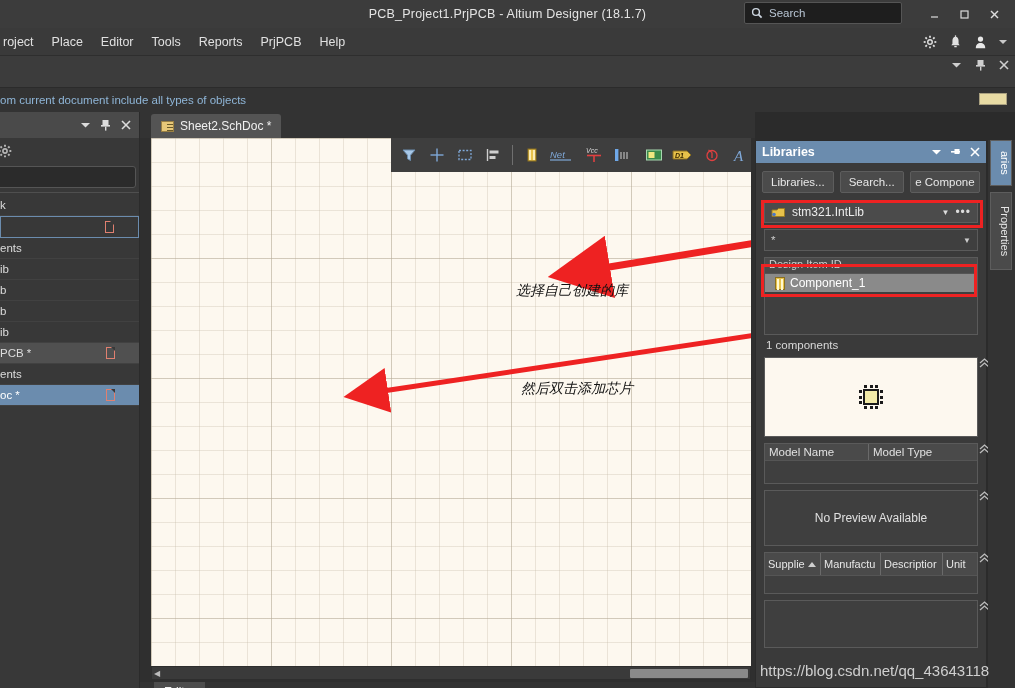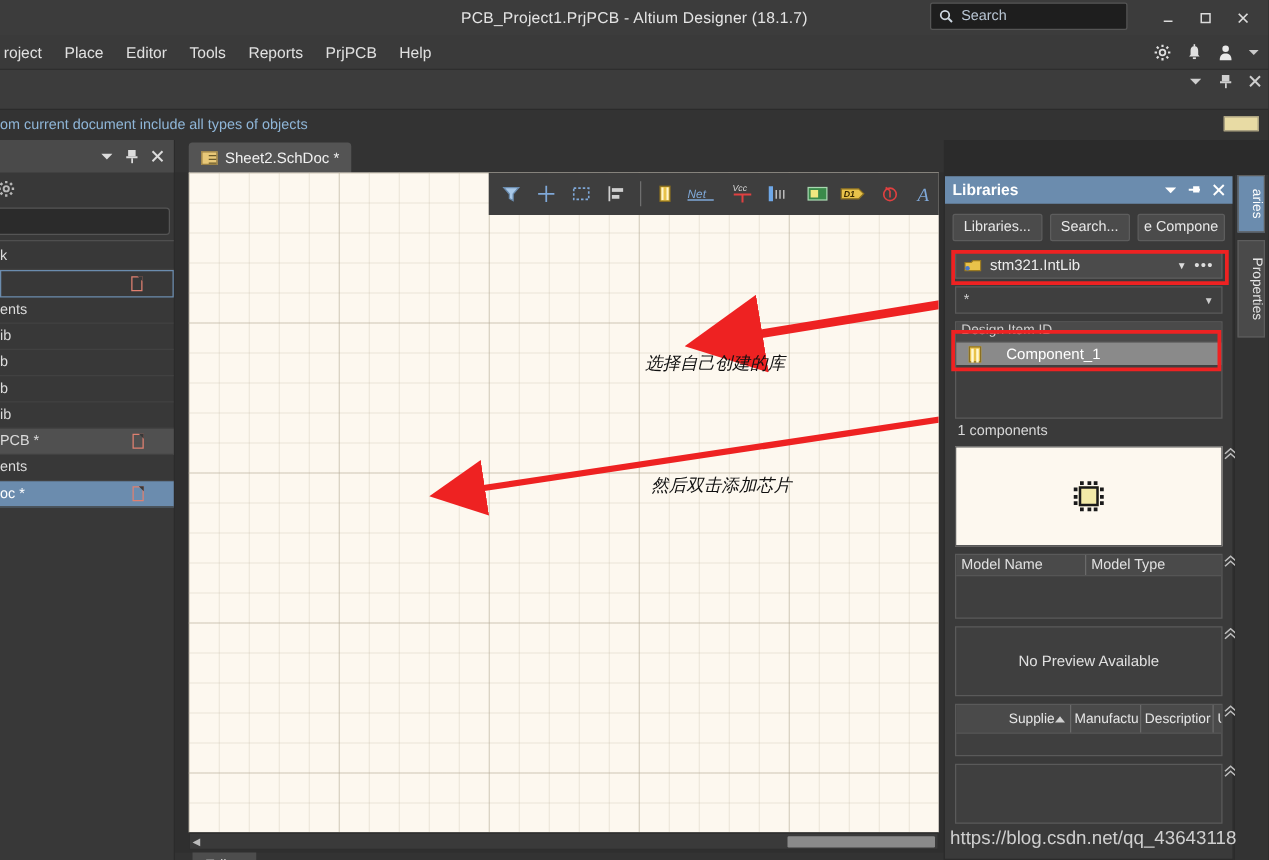--- a/index.html
+++ b/index.html
@@ -173,40 +173,40 @@
   .filter-combo .caret { margin-left:auto; font-size:8px; }
   .items-box {
     margin:6px 8px 0 8px; height:78px; background:#3f3f3f; border:1px solid #5a5a5a; position:relative;
   }
   .items-head {
     height:16px; background:#4a4a4a; font-size:11px; color:#cfcfcf;
     display:flex; align-items:flex-start; padding:0 4px; border-bottom:1px solid #555;
   }
   .items-head .dash { margin-left:auto; color:#aaa; }
   .item-row {
-    height:18px; background:#8a8a8a; display:flex; align-items:center; gap:20px;
+    height:18px; background:#8a8a8a; display:flex; align-items:center; gap:5px;
     padding-left:10px; font-size:12px; color:#fff;
   }
   .chip-ic { width:10px; height:13px; background:#e8c24a; border:1px solid #8a6f20; position:relative; }
   .chip-ic:before, .chip-ic:after {
     content:''; position:absolute; top:1px; width:2px; height:11px; background:#fff8d0;
   }
   .chip-ic:before { left:1px; } .chip-ic:after { right:1px; }
   .count-txt { font-size:11.5px; color:#d8d8d8; padding:4px 0 0 10px; }
 
   .sec { position:relative; margin:4px 8px 0 8px; }
   .sec .chev { position:absolute; right:-12px; top:0px; color:#bdbdbd; font-size:10px; }
   .preview-img { height:80px; background:#fdf8ef; border:1px solid #5a5a5a;
                  display:flex; align-items:center; justify-content:center; }
   .ic-chip { width:24px; height:24px; position:relative; }
   .ic-chip .body { position:absolute; left:4px; top:4px; width:16px; height:16px;
                    background:#f2eaa8; border:2px solid #1a1a1a; }
   .ic-chip .pin { position:absolute; background:#1a1a1a; }
 
-  .model-table { border:1px solid #5a5a5a; background:#3f3f3f; height:52px; }
+  .model-table { border:1px solid #5a5a5a; background:#3f3f3f; height:41px; }
   .mt-head { height:17px; background:#4a4a4a; display:flex; font-size:11.5px; color:#e0e0e0;
              border-bottom:1px solid #555; }
   .mt-head div { padding:0 4px; line-height:17px; border-right:1px solid #6a6a6a; }
   .nopreview { height:56px; border:1px solid #5a5a5a; background:#3f3f3f;
                display:flex; align-items:center; justify-content:center;
                font-size:12px; color:#e0e0e0; }
   .sup-table { border:1px solid #5a5a5a; background:#3f3f3f; height:42px; }
   .st-head { height:23px; background:#4a4a4a; display:flex; font-size:11px; color:#e6e6e6;
              border-bottom:1px solid #555; }
   .st-head div { padding:0 3px; line-height:23px; border-right:1px solid #6a6a6a;
@@ -632,21 +632,21 @@
         <svg width="11" height="10" viewBox="0 0 11 10">
           <path d="M1 5 L5.5 1 L10 5" fill="none" stroke="#bdbdbd" stroke-width="1.3"></path>
           <path d="M1 9 L5.5 5 L10 9" fill="none" stroke="#bdbdbd" stroke-width="1.3"></path>
         </svg>
       </span>
     </div>
 
     <div class="sec" style="margin-top:6px;">
       <div class="sup-table">
         <div class="st-head">
-          <div style="width:56px;margin-left:39px;">
+          <div style="width:56px;">
             <span>Supplie</span>
             <span class="sort-arrow"></span>
           </div>
           <div style="width:60px;">Manufactu</div>
           <div style="width:62px;">Descriptior</div>
           <div style="flex:1;border-right:none;">Unit</div>
         </div>
       </div>
       <span class="chev" style="top:1px;">
         <svg width="11" height="10" viewBox="0 0 11 10">

